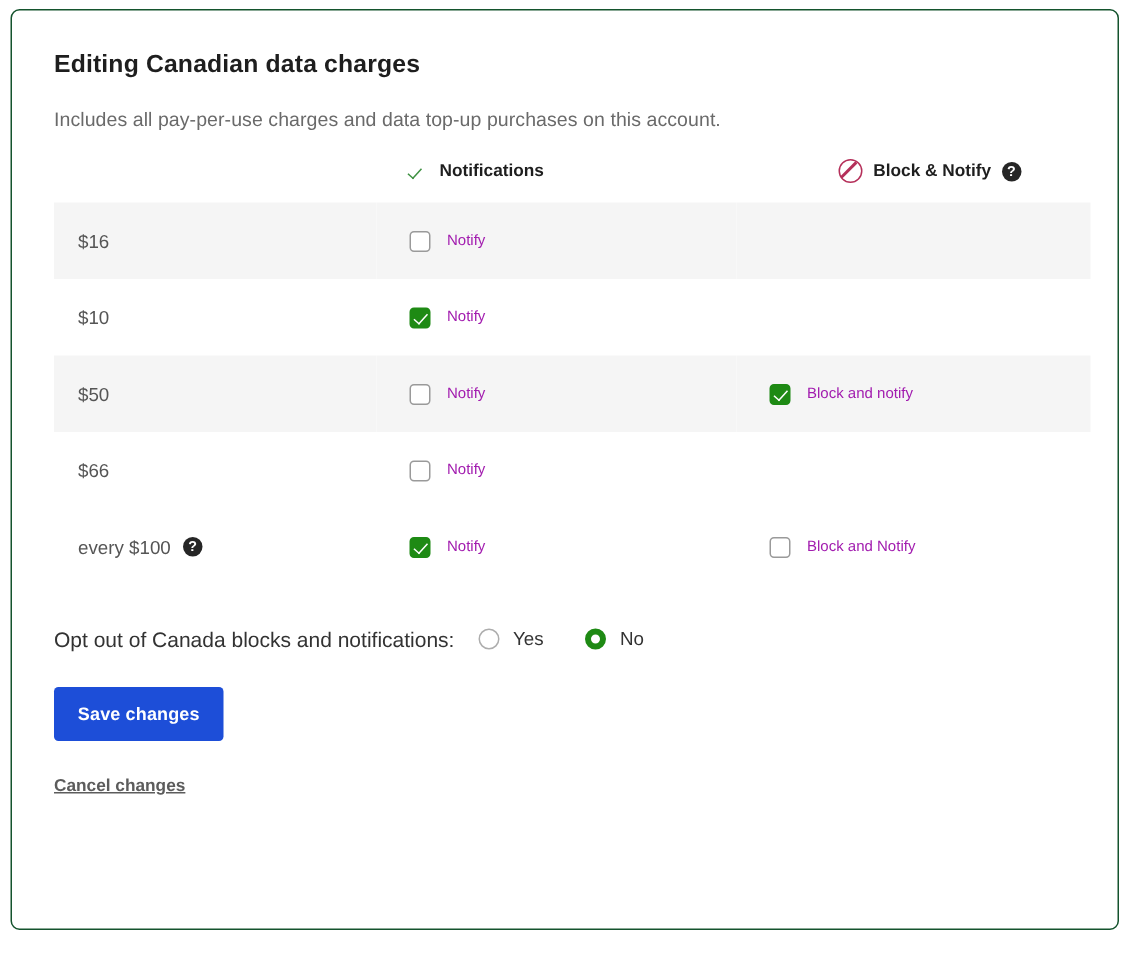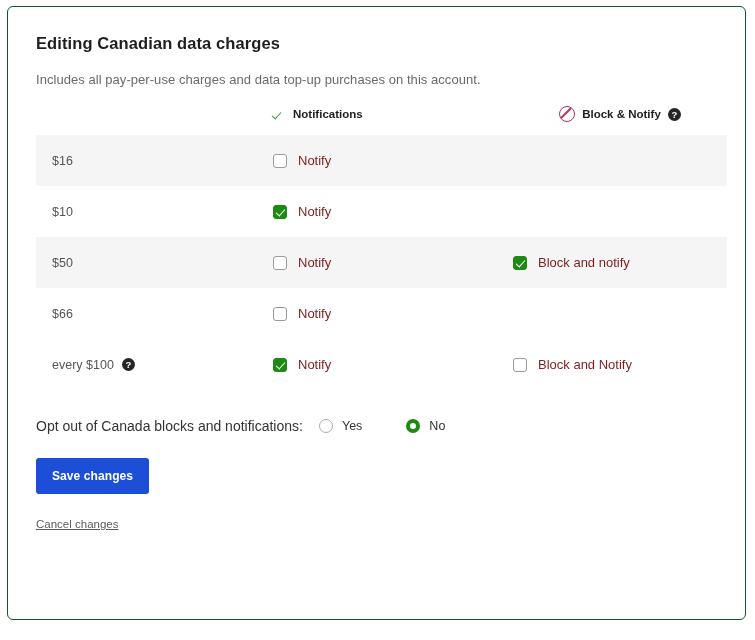--- a/index.html
+++ b/index.html
@@ -152,22 +152,22 @@
     padding-left: 16px;
   }
 
   .opt-cell {
     display: flex;
     align-items: center;
     gap: 11px;
     padding-left: 22px;
   }
   .opt-label {
-    font-size: 13px;
-    color: #7f1d1d;
+    font-size: 10px;
+    color: #a21caf;
   }
 
   .cbx {
     width: 14px;
     height: 14px;
     box-sizing: border-box;
     border-radius: 3px;
     border: 1px solid #9a9a9a;
     background: #ffffff;
     position: relative;
@@ -198,21 +198,21 @@
     padding-left: 0;
   }
   .optout-label {
     font-size: 14px;
     color: #333333;
     margin-right: 16px;
   }
   .radio-group {
     display: flex;
     align-items: center;
-    gap: 44px;
+    gap: 28px;
   }
   .radio-opt {
     display: flex;
     align-items: center;
     gap: 9px;
     cursor: pointer;
   }
   .radio {
     width: 14px;
     height: 14px;
@@ -260,20 +260,21 @@
     letter-spacing: 0.1px;
   }
 
   .cancel-link {
     display: block;
     margin-top: 24px;
     font-size: 11.5px;
     color: #5c5c5c;
     text-decoration: underline;
     cursor: pointer;
+    font-weight: bold;
   }
 </style>
 </head>
 <body>
 
 <div class="card">
   <div class="card-inner">
 
     <h1 class="page-title">Editing Canadian data charges</h1>
     <p class="page-subtitle">Includes all pay-per-use charges and data top-up purchases on this account.</p>

